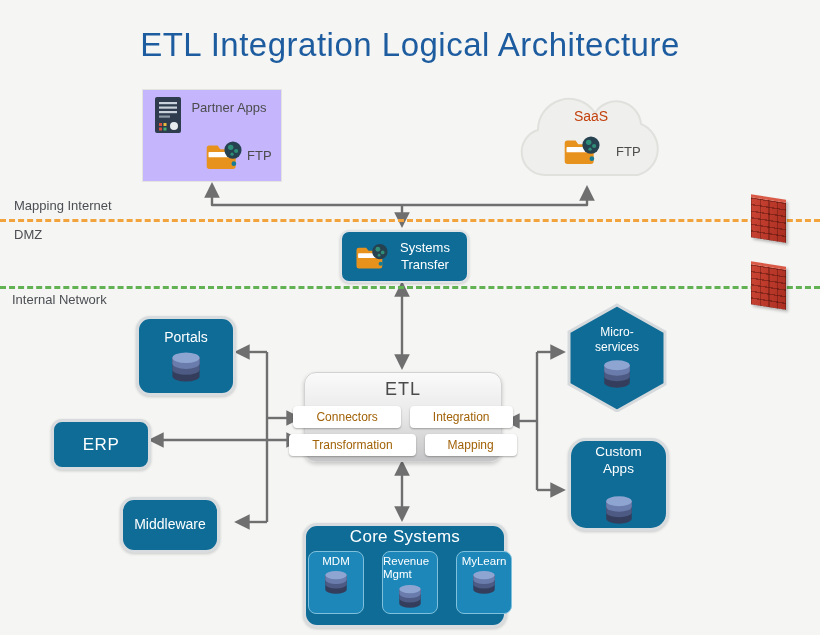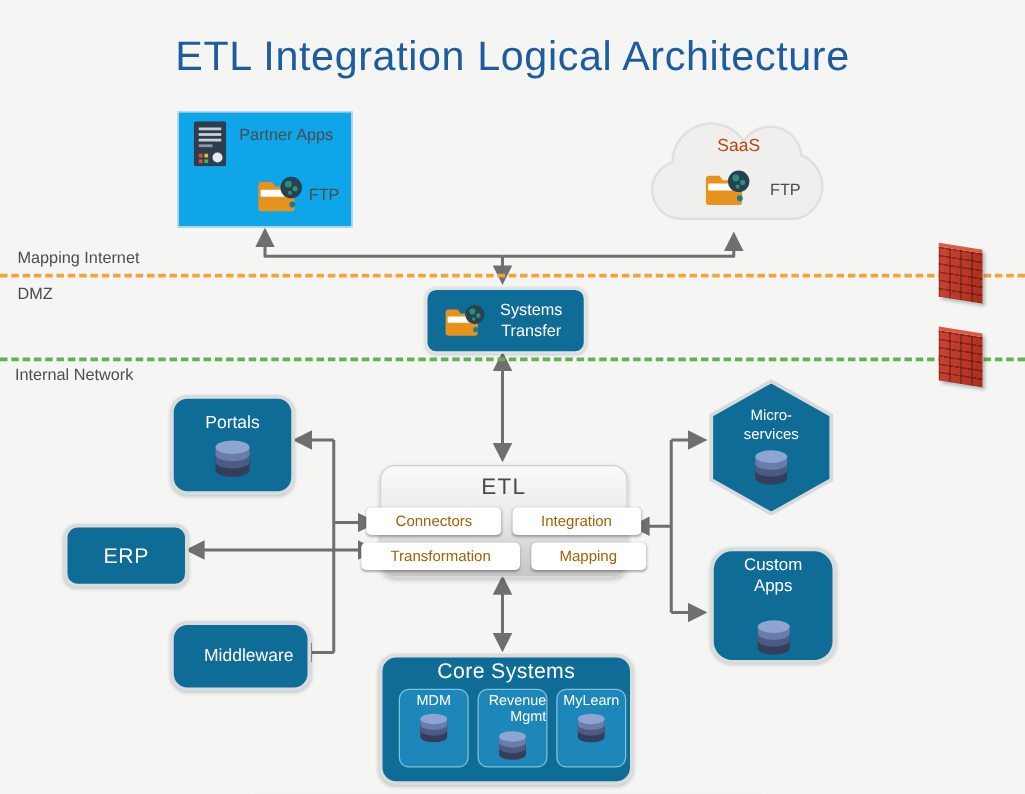--- a/index.html
+++ b/index.html
@@ -27,36 +27,36 @@
   .connectors{position:absolute;left:0;top:0;pointer-events:none;}
 
   
   .node{position:absolute;background:#0e6c97;border:3px solid #d9dcde;border-radius:14px;
     color:#fff;display:flex;flex-direction:column;align-items:center;justify-content:center;
     box-shadow:0 1px 3px rgba(0,0,0,.18);font-size:14px;text-align:center;line-height:1.25;}
   .node .db{display:block;}
 
   .portals{left:136px;top:316px;width:94px;height:74px;gap:3px;}
   .erp{left:51px;top:419px;width:94px;height:45px;border-radius:11px;font-size:17px;letter-spacing:.5px;}
-  .middleware{left:136px;top:497px;width:94px;height:50px;padding-left:13px;}
+  .middleware{left:120px;top:497px;width:94px;height:50px;}
   .custom-apps{left:568px;top:438px;width:95px;height:87px;border-radius:18px;gap:16px;font-size:13.5px;}
 
   
   .hex-wrap{position:absolute;left:566px;top:302px;width:102px;height:110px;}
   .hex-wrap svg.hex{position:absolute;left:0;top:0;}
   .hex-content{position:absolute;inset:0;display:flex;flex-direction:column;align-items:center;
     justify-content:center;gap:3px;color:#fff;font-size:12px;text-align:center;line-height:1.25;}
 
   
   .secure{left:340px;top:230px;width:125px;height:49px;border-radius:9px;border:2px solid #dfe3e6;
     flex-direction:row;gap:7px;font-size:13px;justify-content:center;}
 
   
   .partner-box{position:absolute;left:142px;top:89px;width:138px;height:91px;
-    background:#0ea5e9;border:1px solid #e3e3e0;}
+    background:#c4b5fd;border:1px solid #e3e3e0;}
   .partner-label{position:absolute;left:46px;top:9px;width:80px;text-align:center;
     font-size:13px;color:#4c4c4c;line-height:1.35;}
   .partner-box .server{position:absolute;left:12px;top:7px;}
   .partner-box .folder{position:absolute;left:61px;top:49px;}
   .ftp-label{position:absolute;font-size:13px;color:#4c4c4c;}
 
   
   .cloud-wrap{position:absolute;left:505px;top:80px;width:172px;height:98px;}
   .cloud-wrap .saas-label{position:absolute;left:56px;top:28px;width:60px;text-align:center;
     font-size:14px;color:#c2410c;}
@@ -68,21 +68,21 @@
     background:linear-gradient(180deg,#fafafa,#eaeaea 45%,#c5c5c7);
     border:1px solid #d2d2d2;box-shadow:0 2px 4px rgba(0,0,0,.2);}
   .etl-title{text-align:center;font-size:18px;color:#4b4b4b;letter-spacing:1px;margin-top:6px;}
   .etl-row{display:flex;justify-content:center;gap:9px;margin-top:6px;}
   .etl-chip{background:#fff;border-radius:4px;box-shadow:0 1px 2px rgba(0,0,0,.3);
     color:#a16207;font-size:12px;padding:4px 23px;white-space:nowrap;}
 
   
   .core{left:303px;top:523px;width:198px;height:99px;border-radius:14px;justify-content:flex-start;}
   .core-title{font-size:17px;margin-top:0;letter-spacing:.3px;}
-  .core-row{display:flex;gap:7px;justify-content:center;margin-top:4px;padding-left:10px;}
+  .core-row{display:flex;gap:18px;justify-content:center;margin-top:4px;padding-left:10px;}
   .core-sub{background:#1d87b9;border:1px solid #7fc0dc;border-radius:8px;width:54px;height:58px;
     display:flex;flex-direction:column;align-items:center;padding-top:3px;gap:1px;
     font-size:11.5px;line-height:1.15;overflow:hidden;}
 </style>
 </head>
 <body>
 
 <div class="canvas">
 
   <h1 class="page-title">ETL Integration Logical Architecture</h1>
@@ -237,21 +237,21 @@
       <div class="core-sub">
         <div>MDM</div>
         <svg class="db" width="28" height="26" viewBox="0 0 36 34">
           <path d="M4 8 v19 a14 5.5 0 0 0 28 0 V8" fill="#343e5c"></path>
           <path d="M4 8 v12 a14 5.5 0 0 0 28 0 V8" fill="#4d5a83"></path>
           <path d="M4 8 v6 a14 5.5 0 0 0 28 0 V8" fill="#6a7cab"></path>
           <ellipse cx="18" cy="8" rx="14" ry="5.5" fill="#8ea5d2"></ellipse>
         </svg>
       </div>
       <div class="core-sub">
-        <div style="text-align:right">Revenue Mgmt</div>
+        <div style="text-align:left">Revenue Mgmt</div>
         <svg class="db" width="28" height="26" viewBox="0 0 36 34">
           <path d="M4 8 v19 a14 5.5 0 0 0 28 0 V8" fill="#343e5c"></path>
           <path d="M4 8 v12 a14 5.5 0 0 0 28 0 V8" fill="#4d5a83"></path>
           <path d="M4 8 v6 a14 5.5 0 0 0 28 0 V8" fill="#6a7cab"></path>
           <ellipse cx="18" cy="8" rx="14" ry="5.5" fill="#8ea5d2"></ellipse>
         </svg>
       </div>
       <div class="core-sub">
         <div>MyLearn</div>
         <svg class="db" width="28" height="26" viewBox="0 0 36 34">

